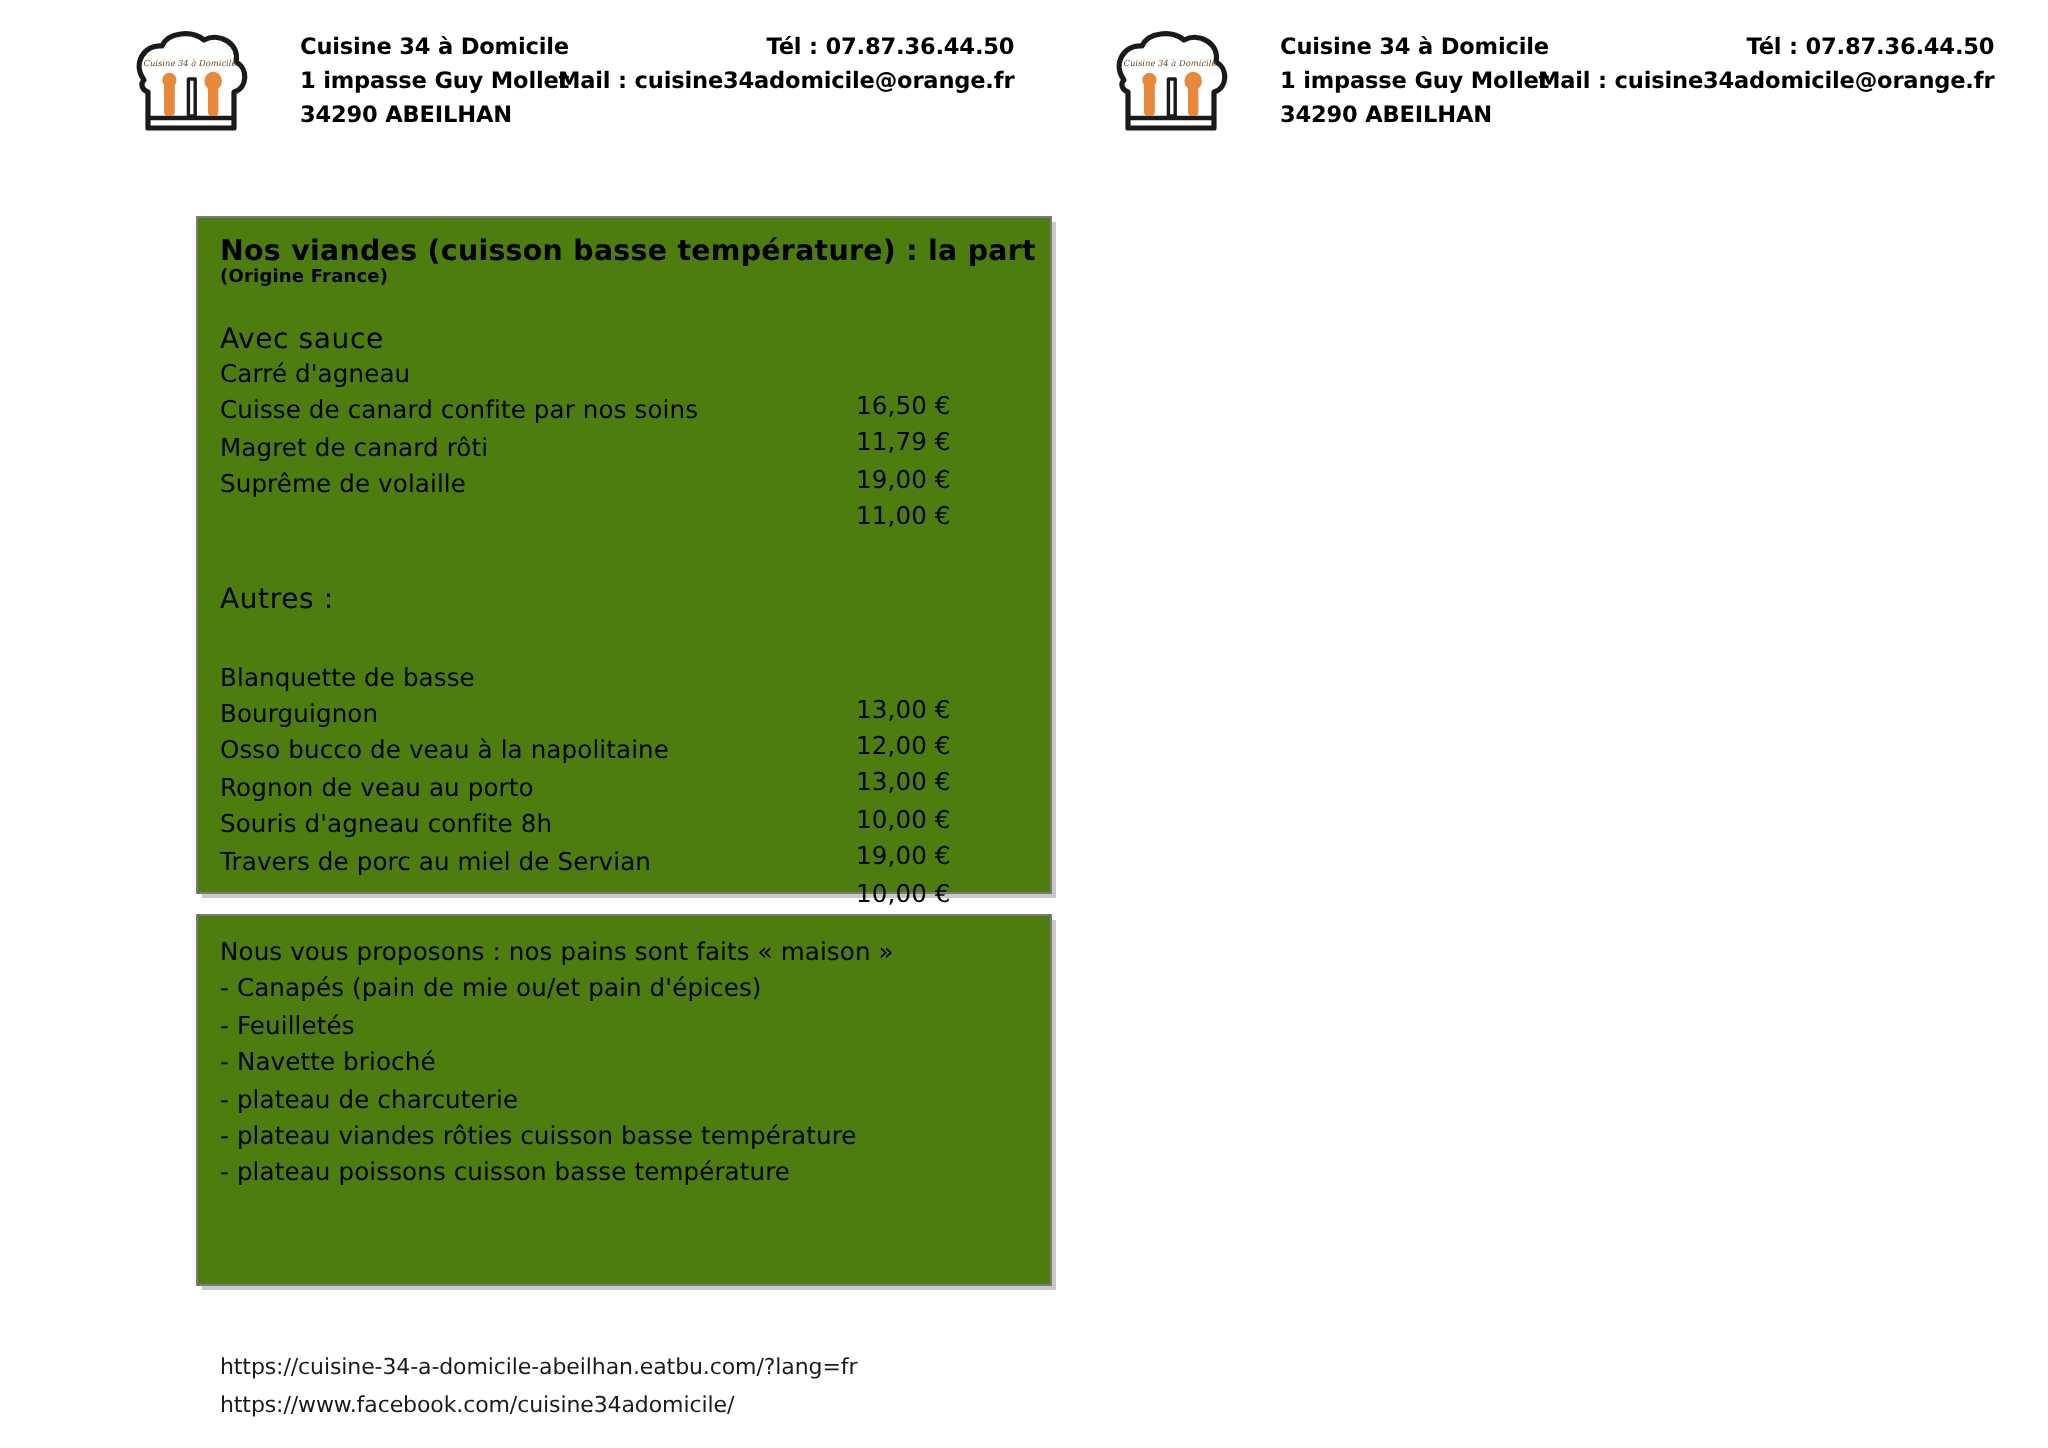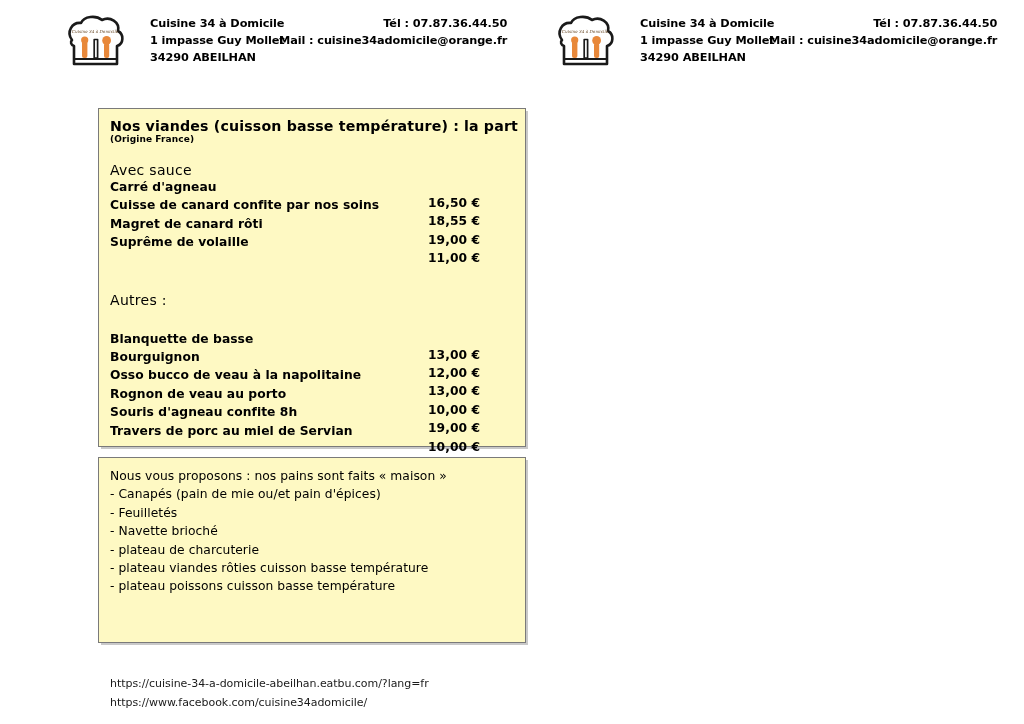--- a/index.html
+++ b/index.html
@@ -65,21 +65,21 @@
     white-space: nowrap;
     letter-spacing: -0.1px;
   }
   .hdr-block.addr { width: 125px; }
   .hdr-block.contact { padding-left: 4px; }
   .hdr-block.contact .l1 { text-align: right; }
 
   
   .box {
     position: absolute;
-    background: #fef9c3;
+    background: #4d7c0f;
     border: 1.2px solid #7a7a7a;
     box-shadow: 2.5px 2.5px 0 -0.5px #c9c9c9;
     box-sizing: border-box;
   }
 
   .menu-title {
     font-family: "DejaVu Sans", "Liberation Sans", sans-serif;
     font-size: 14.2px;
     font-weight: 700;
     letter-spacing: 0.15px;
@@ -103,21 +103,20 @@
     font-size: 12.3px;
     font-weight: 400;
     letter-spacing: 0.05px;
     white-space: nowrap;
   }
 
   .row {
     position: relative;
     height: 18.4px;
     line-height: 18.4px;
-    font-weight: bold;
   }
   .row .name { position: absolute; left: 0; top: 0; }
   .row .price { position: absolute; left: 318px; top: 16px; }
 
   .item {
     height: 18.4px;
     line-height: 18.4px;
   }
   .gap-md { height: 22px; }
 
@@ -174,21 +173,21 @@
       <div class="menu-title">Nos viandes (cuisson basse température) : la part</div>
       <div class="menu-sub">(Origine France)</div>
       <div class="menu-head2">Avec sauce</div>
 
       <div class="row menu-line">
         <span class="name">Carré d'agneau</span>
         <span class="price">16,50 €</span>
       </div>
       <div class="row menu-line">
         <span class="name">Cuisse de canard confite par nos soins</span>
-        <span class="price">18,55 €</span>
+        <span class="price">11,79 €</span>
       </div>
       <div class="row menu-line">
         <span class="name">Magret de canard rôti</span>
         <span class="price">19,00 €</span>
       </div>
       <div class="row menu-line">
         <span class="name">Suprême de volaille</span>
         <span class="price">11,00 €</span>
       </div>
 

